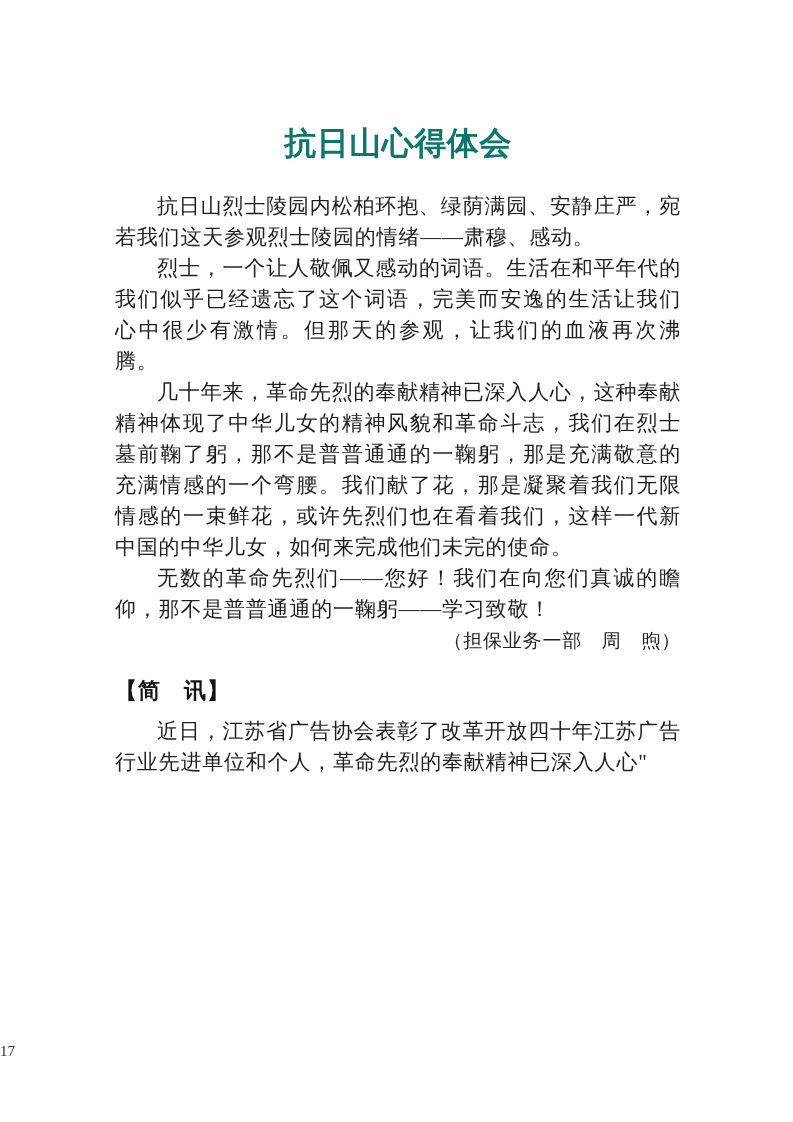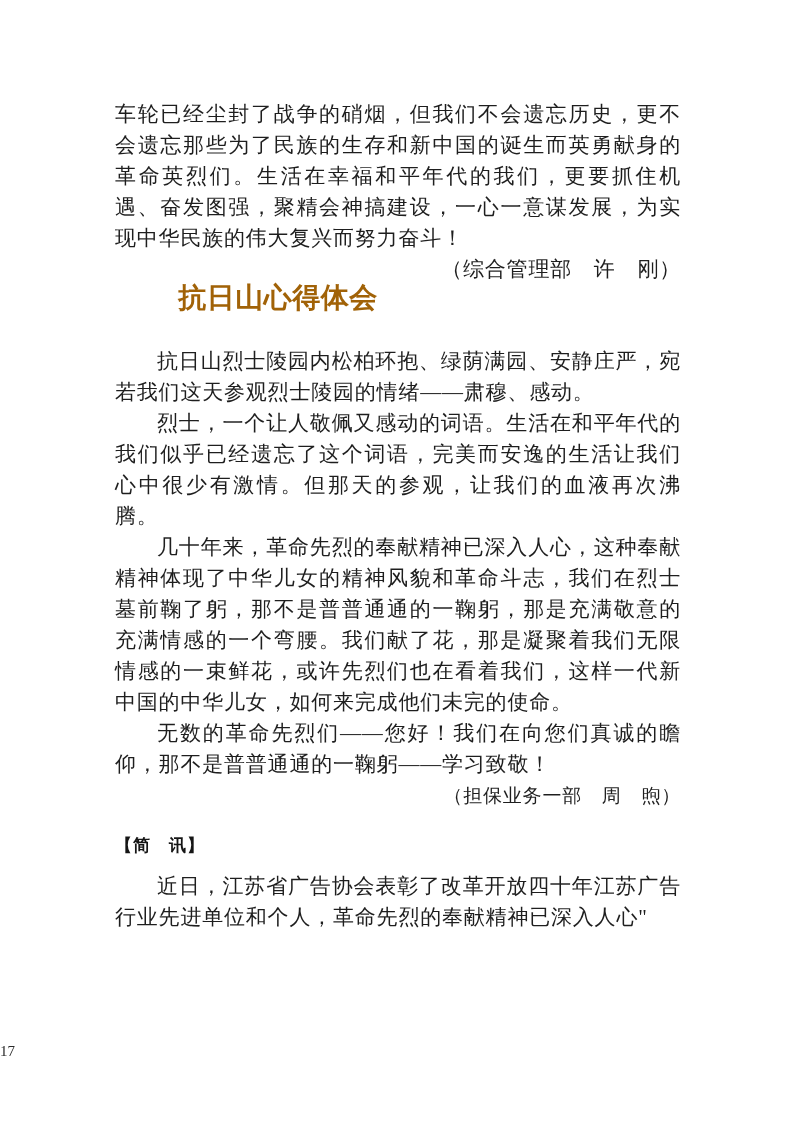--- a/index.html
+++ b/index.html
@@ -36,36 +36,36 @@
   }
   .inline-byline {
     float: right;
     letter-spacing: 0.8px;
   }
   .article-title {
     margin: 24px 0 28px 0;
     text-align: center;
     font-family: "Liberation Sans", "DejaVu Sans", sans-serif;
     font-weight: bold;
-    font-size: 28px;
+    font-size: 32px;
     line-height: 40px;
     letter-spacing: 0.5px;
-    color: #a16207;
+    color: #0f766e;
   }
   .byline-line {
     margin: 0;
     font-size: 19px;
     line-height: 31px;
     letter-spacing: 0.8px;
     text-align: right;
     color: #1e1e1e;
   }
   .brief-header {
     margin: 18px 0 9px 0;
-    font-size: 17px;
+    font-size: 22px;
     line-height: 33px;
     font-weight: bold;
     letter-spacing: 1px;
     color: #151515;
   }
   .page-number {
     position: absolute;
     left: 0;
     right: 0;
     bottom: 63px;
@@ -74,21 +74,20 @@
     line-height: 16px;
     color: #2a2a2a;
   }
 </style>
 </head>
 <body>
 
 <div class="page">
   <div class="content">
 
-    <p class="para"><span>车轮已经尘封了战争的硝烟，但我们不会遗忘历史，更不会遗忘那些为了民族的生存和新中国的诞生而英勇献身的革命英烈们。生活在幸福和平年代的我们，更要抓住机遇、奋发图强，聚精会神搞建设，一心一意谋发展，为实现中华民族的伟大复兴而努力奋斗！</span><span class="inline-byline">（综合管理部　许　刚）</span></p>
 
     <h1 class="article-title">抗日山心得体会</h1>
 
     <p class="para indent">抗日山烈士陵园内松柏环抱、绿荫满园、安静庄严，宛若我们这天参观烈士陵园的情绪——肃穆、感动。</p>
     <p class="para indent">烈士，一个让人敬佩又感动的词语。生活在和平年代的我们似乎已经遗忘了这个词语，完美而安逸的生活让我们心中很少有激情。但那天的参观，让我们的血液再次沸腾。</p>
     <p class="para indent">几十年来，革命先烈的奉献精神已深入人心，这种奉献精神体现了中华儿女的精神风貌和革命斗志，我们在烈士墓前鞠了躬，那不是普普通通的一鞠躬，那是充满敬意的充满情感的一个弯腰。我们献了花，那是凝聚着我们无限情感的一束鲜花，或许先烈们也在看着我们，这样一代新中国的中华儿女，如何来完成他们未完的使命。</p>
     <p class="para indent">无数的革命先烈们——您好！我们在向您们真诚的瞻仰，那不是普普通通的一鞠躬——学习致敬！</p>
 
     <p class="byline-line">（担保业务一部　周　煦）</p>
 

